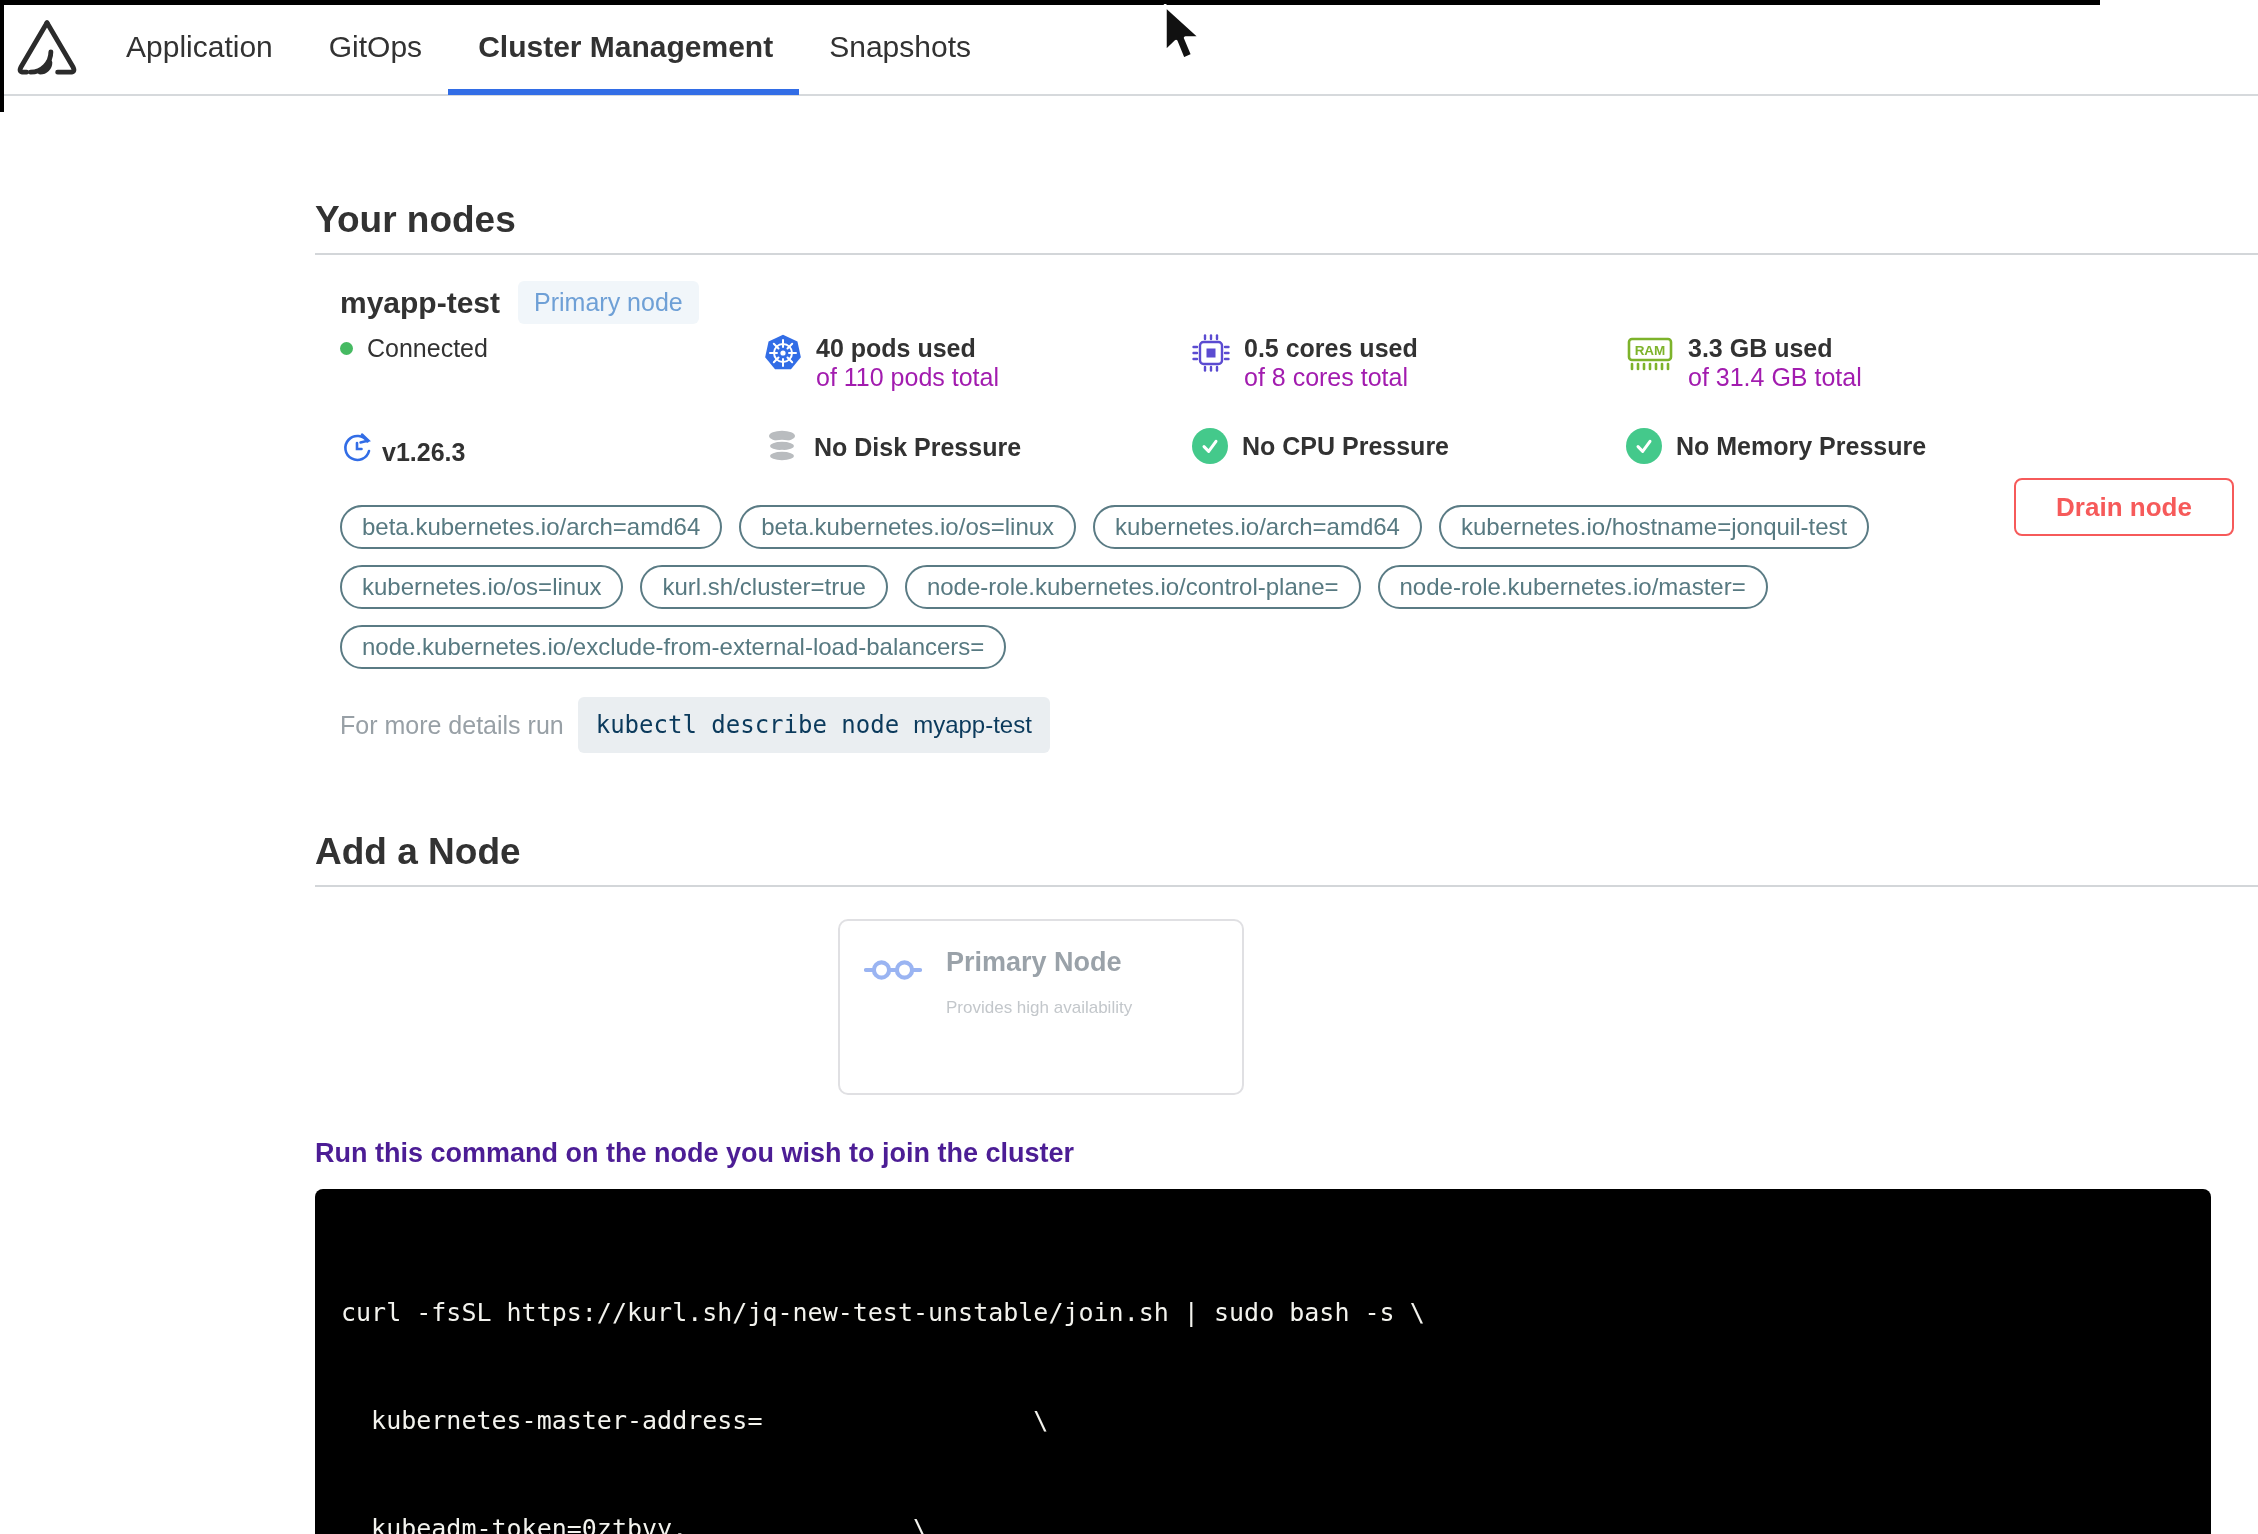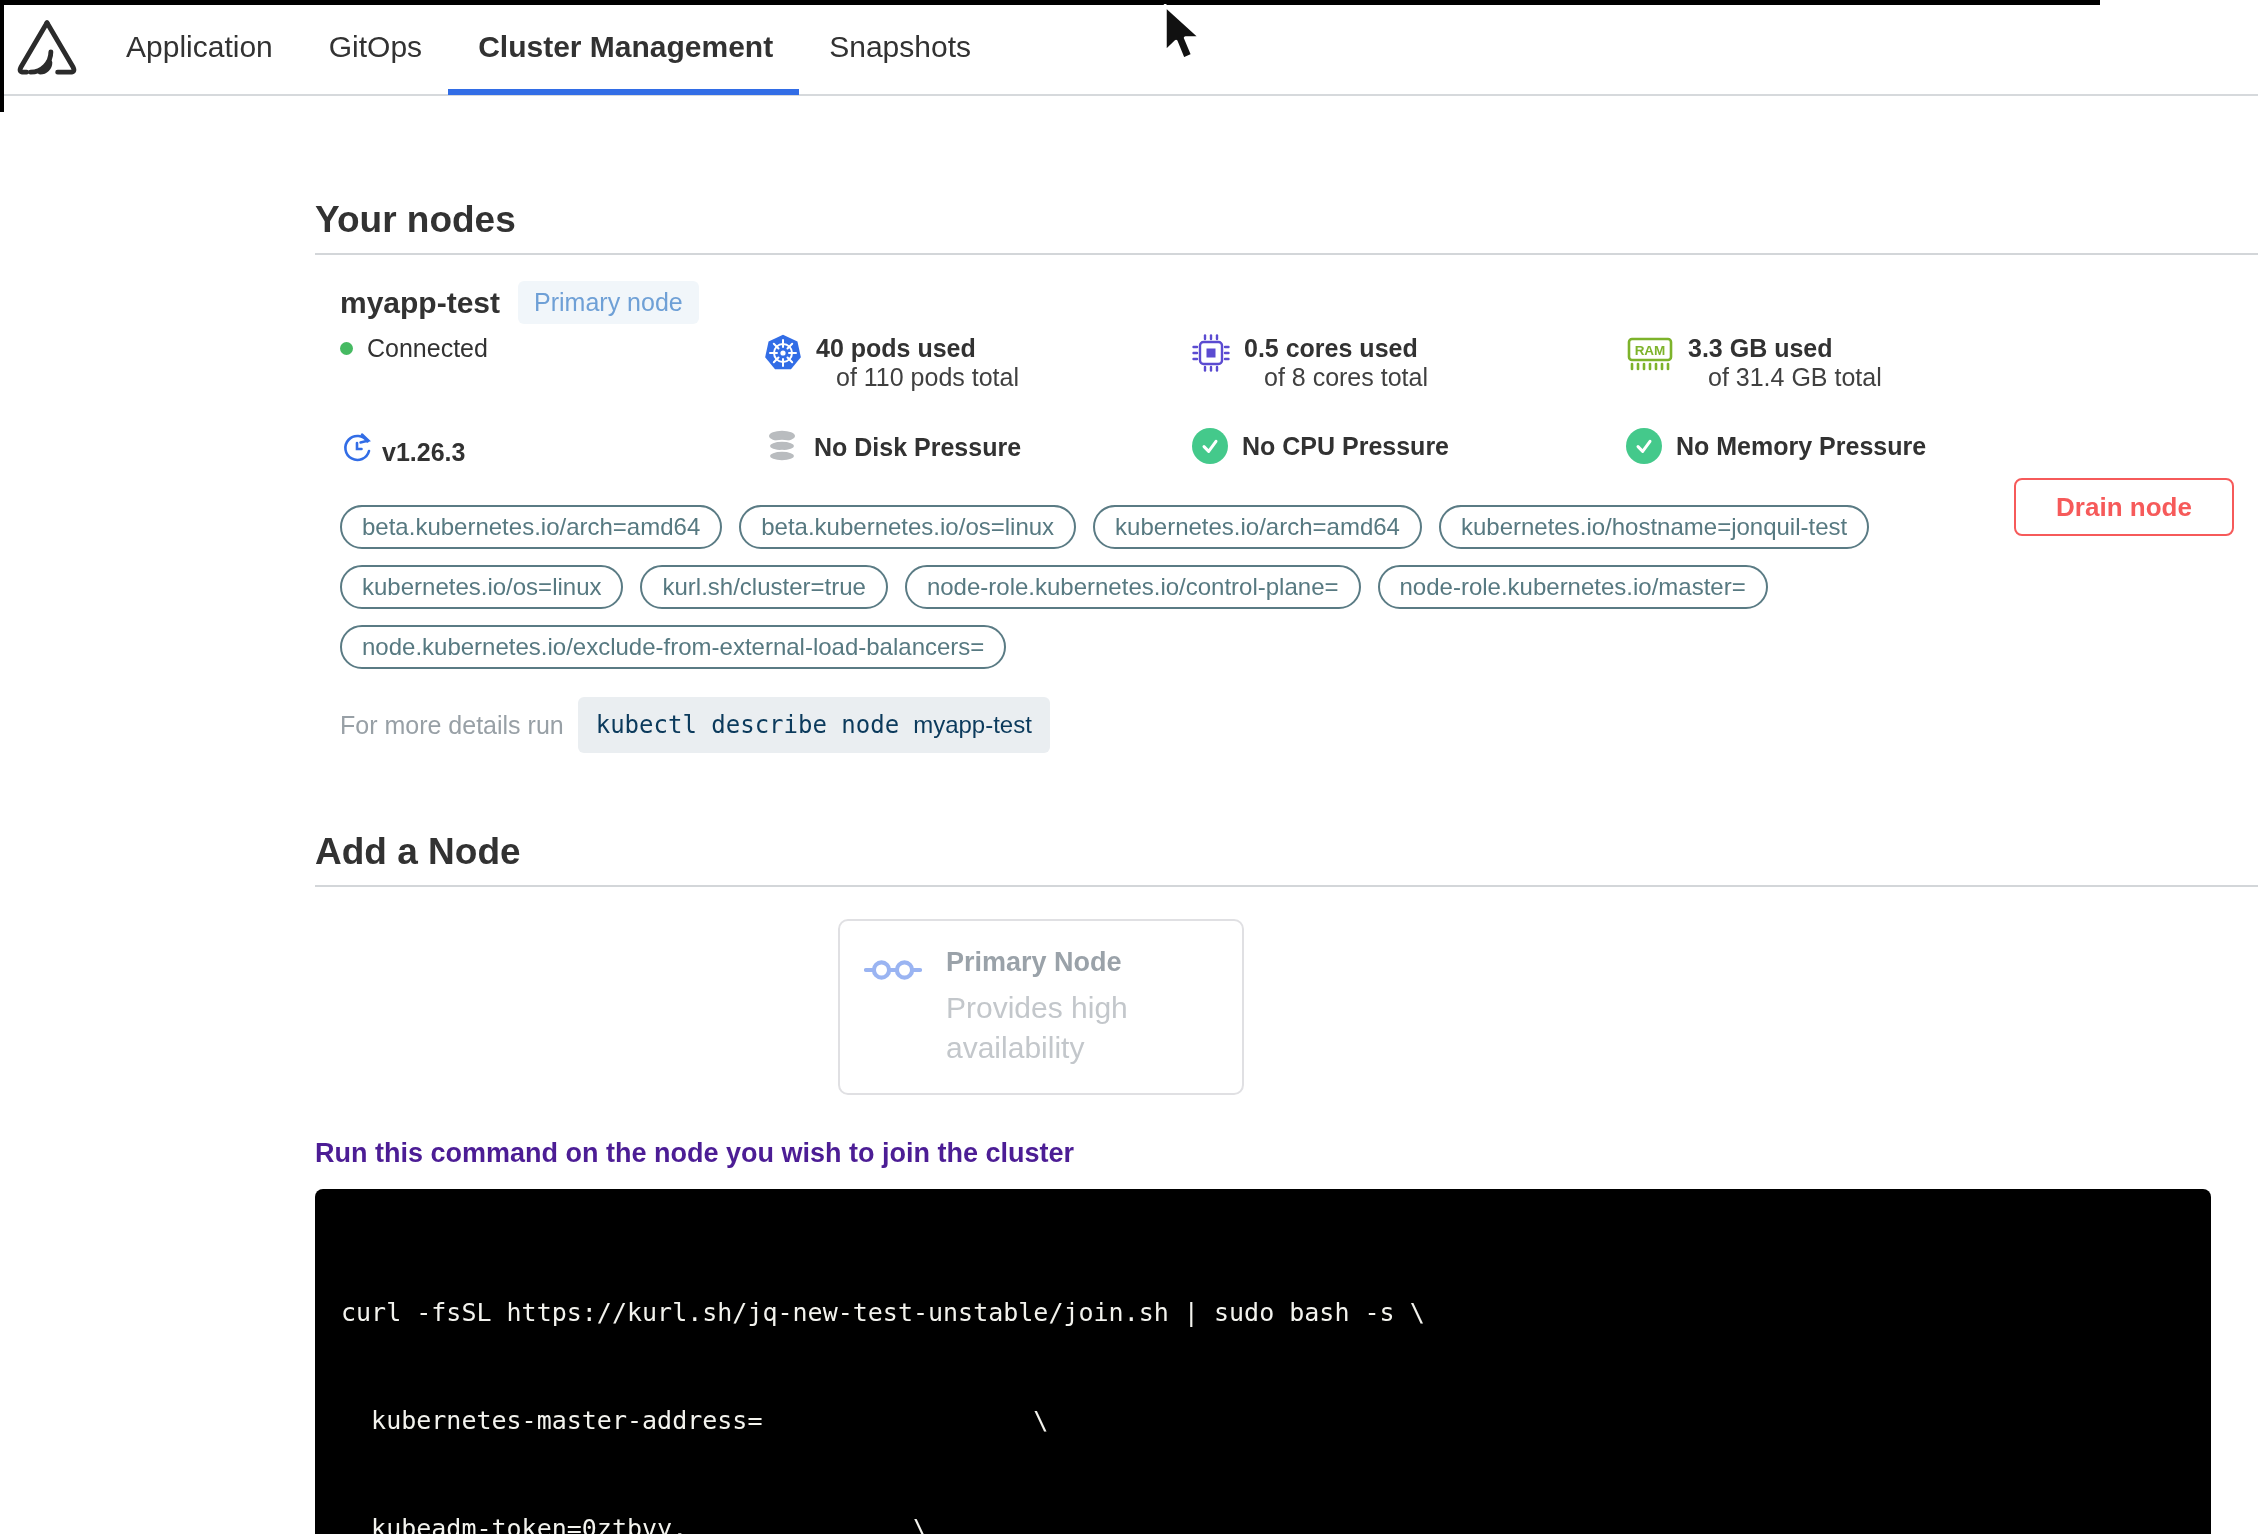--- a/index.html
+++ b/index.html
@@ -34,21 +34,21 @@
   .name-row { display:flex; align-items:center; gap:18px; }
   .node-name { font-size:30px; font-weight:700; }
   .badge { font-size:25px; font-weight:500; color:#6fa0d6; background:#f1f6fa;
     padding:7px 16px; border-radius:6px; }
 
   .stats-grid { display:grid; grid-template-columns:424px 428px 434px auto;
     margin-top:10px; row-gap:36px; align-items:start; }
   .stat { display:flex; gap:14px; align-items:flex-start; }
   .stat-txt { display:flex; flex-direction:column; }
   .stat-main { font-size:25px; font-weight:600; }
-  .stat-sub { font-size:25px; font-weight:500; color:#404040;margin-left:20px; }
+  .stat-sub { font-size:25px; font-weight:500; color:#a21caf; }
   .inline-stat { display:flex; align-items:center; gap:14px; font-size:25px; font-weight:700; }
   .connected { font-weight:500; }
   .dot { width:13px; height:13px; border-radius:50%; background:#46ba62; flex:none; }
 
   .k8s-hepta { width:38px; height:38px; background:#326de6; flex:none;
     clip-path:polygon(50% 2%, 12% 20%, 3% 61%, 29% 93%, 71% 93%, 97% 61%, 88% 20%);
     display:flex; align-items:center; justify-content:center; }
   .check-circle { width:36px; height:36px; border-radius:50%; background:#44c98b; flex:none;
     display:flex; align-items:center; justify-content:center; }
 
@@ -73,21 +73,21 @@
 
   
   .addnode-title { margin-top:78px; }
   .cards { display:flex; gap:44px; margin-left:523px; margin-top:32px; }
   .card { width:406px; height:176px; border:2px solid #e0e0e3; border-radius:10px; background:#fff;
     padding:26px 24px; display:flex; gap:24px; cursor:pointer; }
   .card.selected { border-color:#326de6; background:#f4f8fd; }
   .card-icon { margin-top:10px; flex:none; }
   .card-title { font-size:27px; font-weight:600; color:#9aa2a9; }
   .card.selected .card-title { color:#323232; }
-  .card-desc { font-size:30px; font-weight:500; color:#c3c7cb; margin-top:10px; line-height:40px; }
+  .card-desc { font-size:17px; font-weight:500; color:#c3c7cb; margin-top:10px; line-height:40px; }
   .card.selected .card-desc { color:#98a0a6; }
 
   .run-label { margin-top:43px; font-size:27px; font-weight:600; color:#4c1d95; }
   .code-block { margin-top:20px; width:1896px; background:#000; border-radius:8px;
     padding:34px 26px 28px; font-family:"DejaVu Sans Mono","Liberation Mono",monospace;
     font-size:25px; line-height:36px; color:#f3f3ee; white-space:pre; }
 </style>
 </head>
 <body>
 

